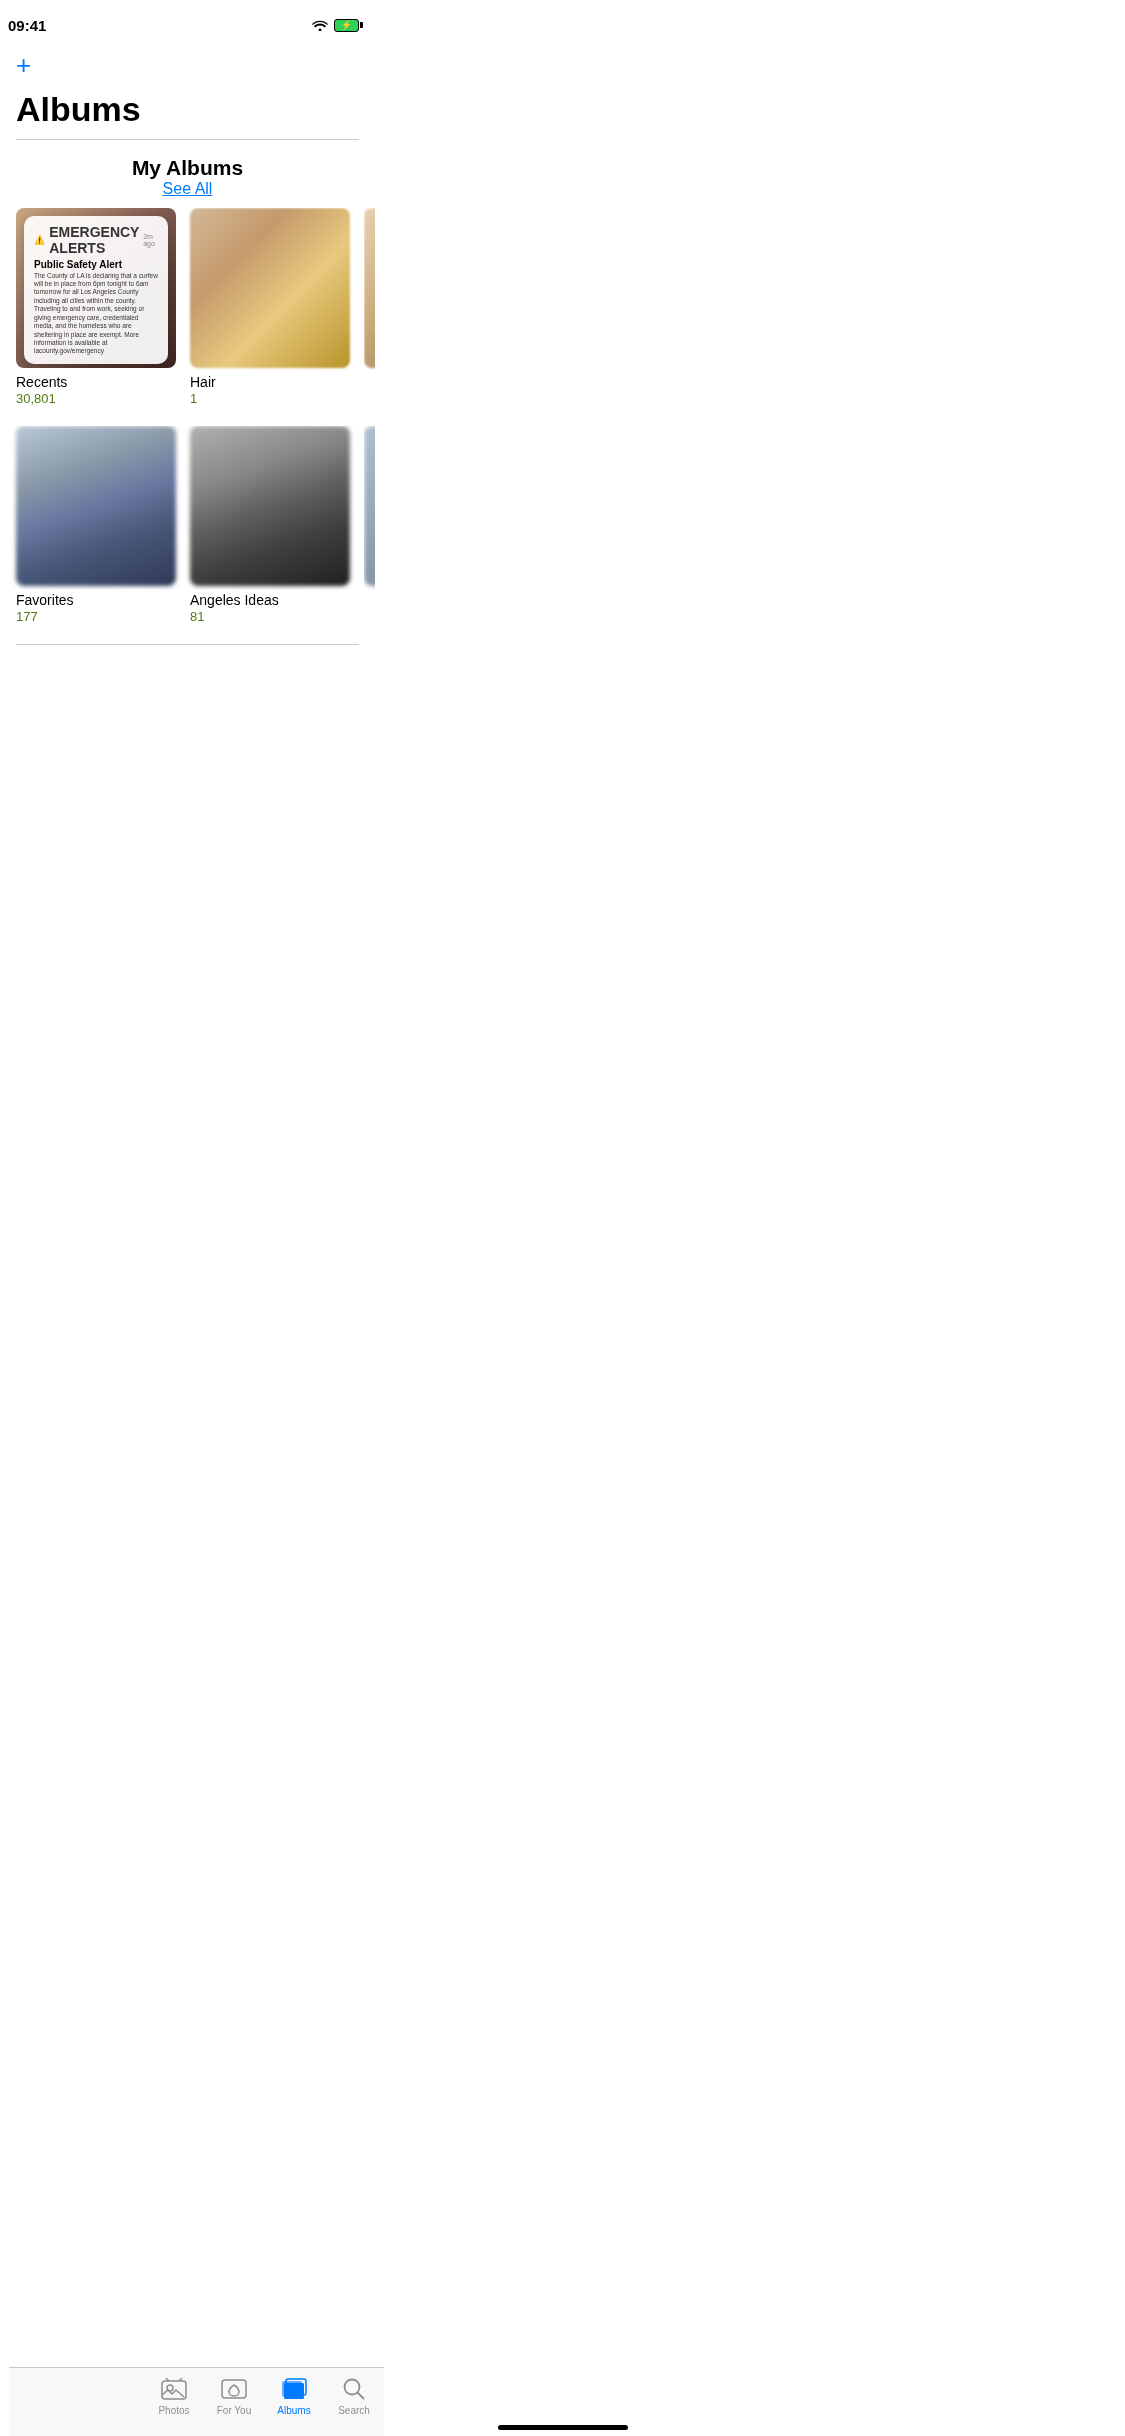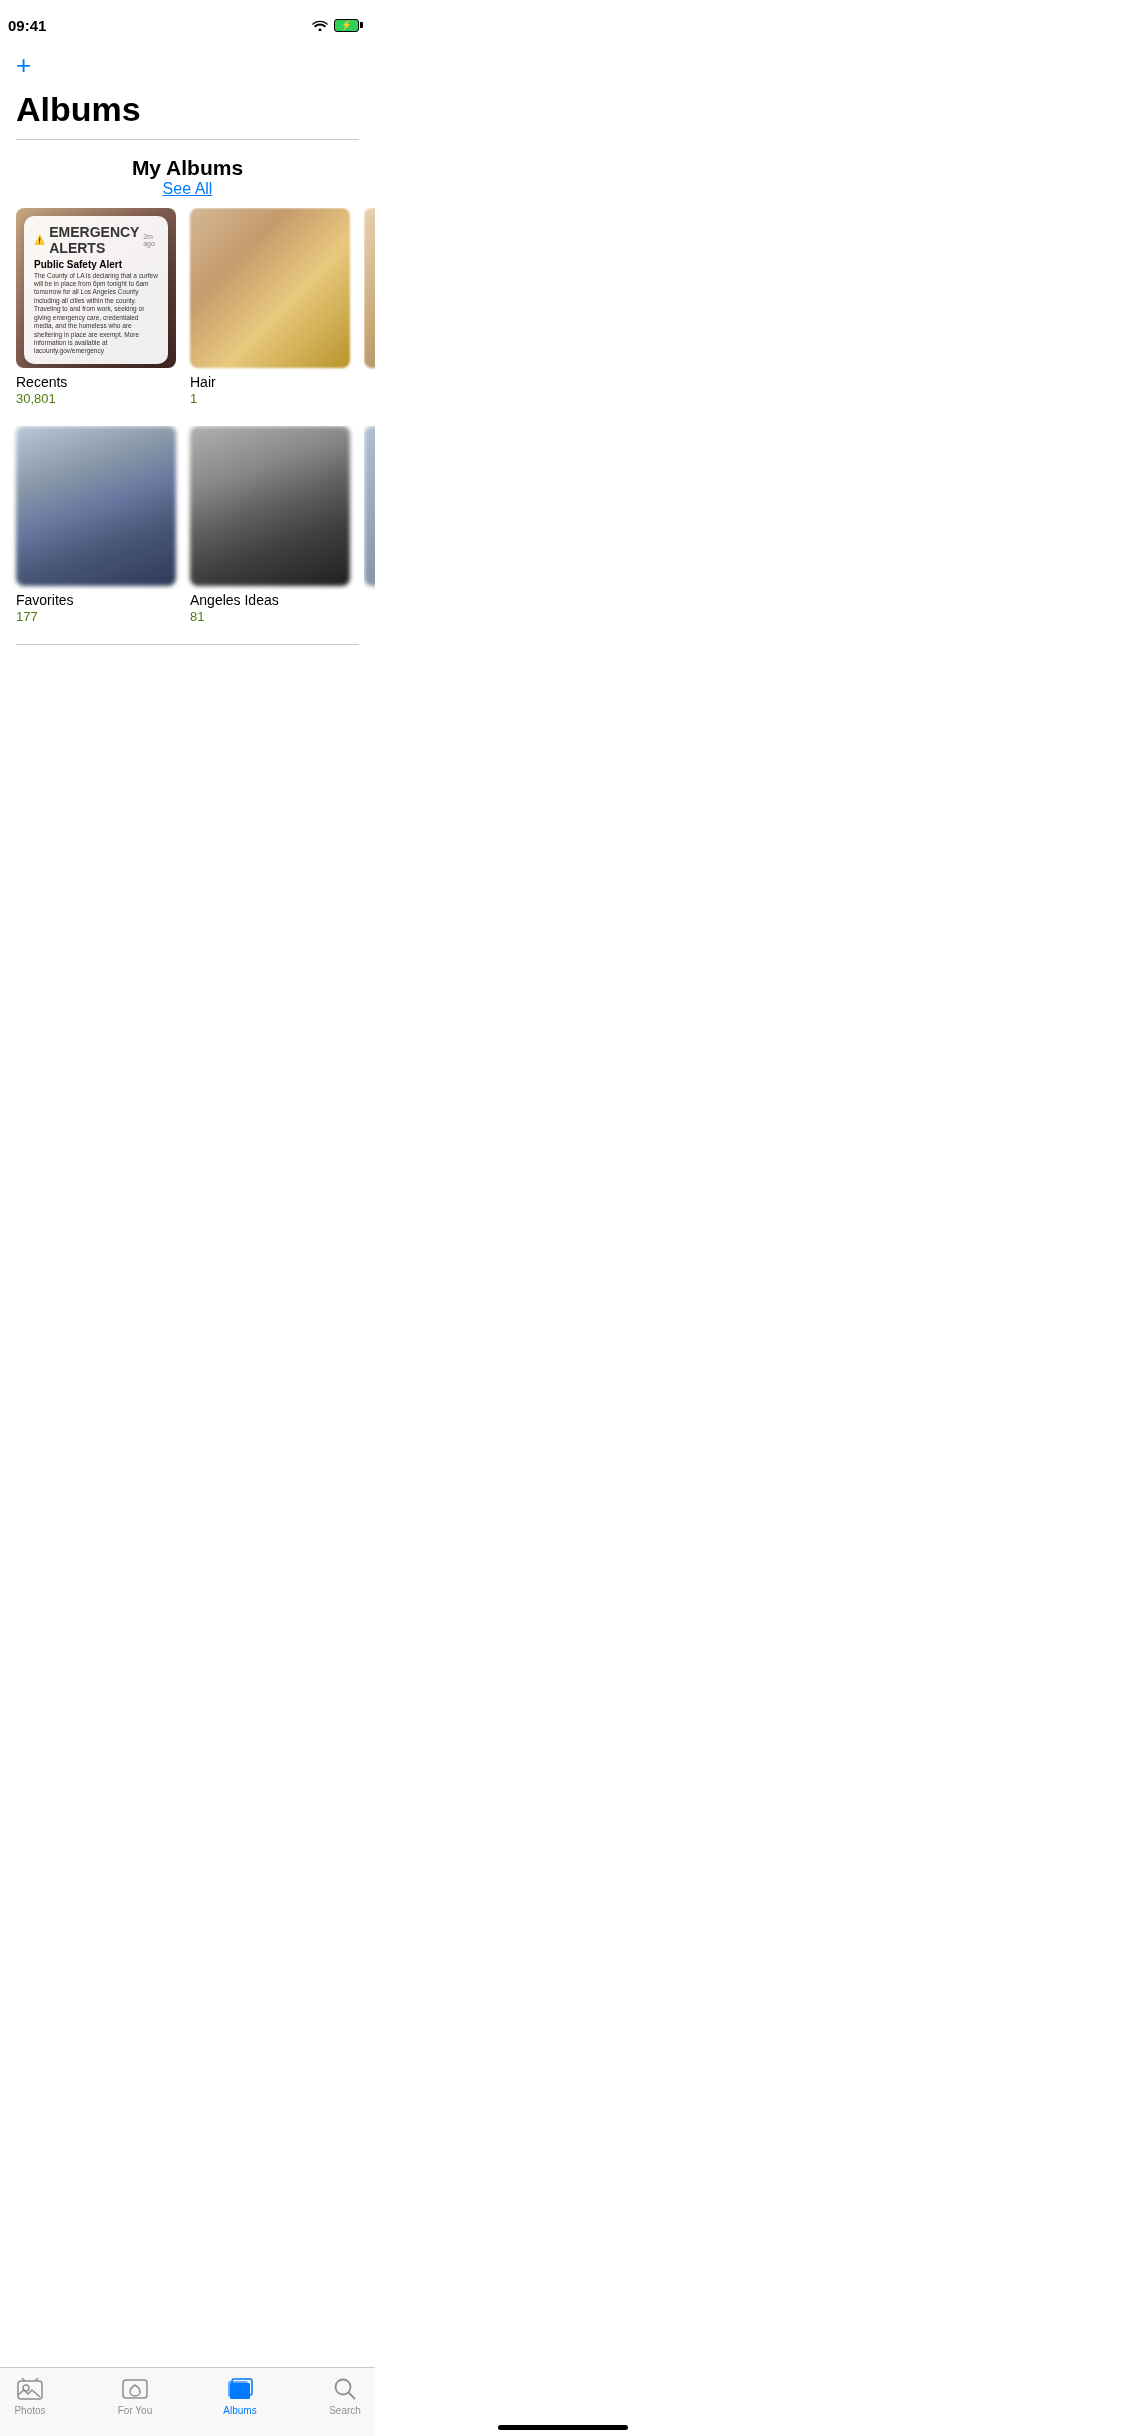--- a/index.html
+++ b/index.html
@@ -252,26 +252,26 @@
 
     .people-thumb-2 {
       background: linear-gradient(135deg, #e8e0d0 0%, #c8c0a8 40%, #a8a090 70%, #888078 100%);
       filter: blur(2px);
     }
 
     
     .tab-bar {
       position: fixed;
       bottom: 0;
-      left: 0;
+      left: 9px;
       width: 375px;
       background: rgba(248,248,248,0.95);
       border-top: 0.5px solid #c8c8cc;
       display: flex;
-      justify-content: space-between;
+      justify-content: flex-end;
       align-items: center;
       padding: 8px 0 20px 0;
       backdrop-filter: blur(10px);
     }
 
     .tab-item {
       display: flex;
       flex-direction: column;
       align-items: center;
       gap: 3px;

